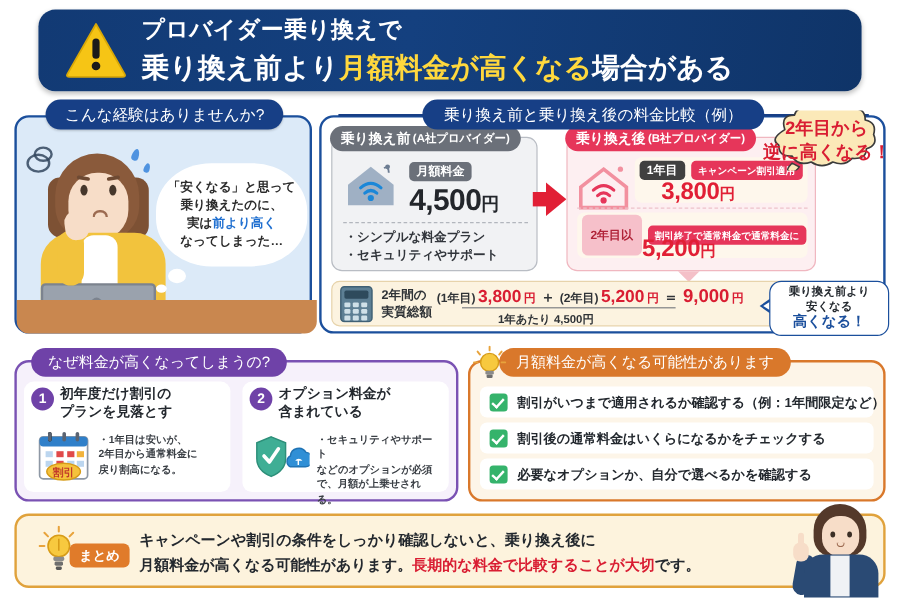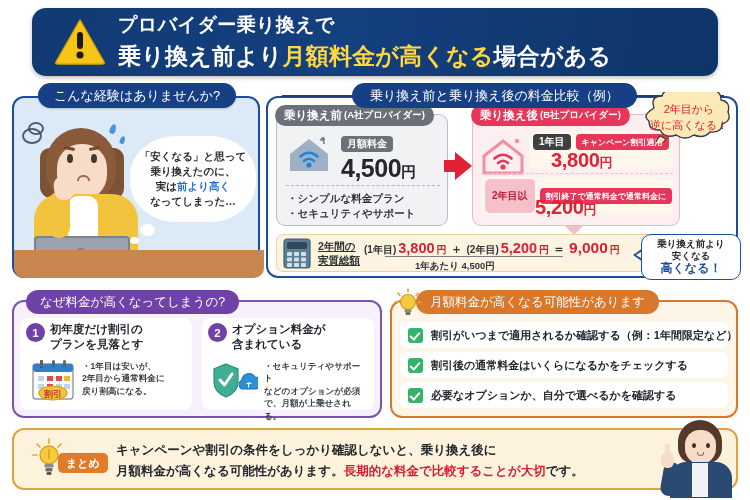--- a/index.html
+++ b/index.html
@@ -162,32 +162,32 @@
 
   
   .cloud-bub {
     position: absolute; left: 636px; top: 92px; width: 106px; height: 50px; z-index: 6;
   }
   .cloud-txt {
     position: absolute; left: 0; top: 0; width: 106px; height: 50px;
     display: flex; flex-direction: column; align-items: center; justify-content: center;
     gap: 1px;
   }
-  .cloud-txt div { font-size: 11px; font-weight: normal; color: #2a2a2a; white-space: nowrap; }
+  .cloud-txt div { font-size: 15px; font-weight: bold; color: #2a2a2a; white-space: nowrap; }
   .cloud-txt .r { color: #d91d32; }
 
   
   .total-bar {
     position: absolute; left: 276px; top: 234px; width: 404px; height: 38px;
     background: #fcf3e0; border: 1.5px solid #e7d3ab; border-radius: 7px;
     display: flex; align-items: center;
   }
   .calc-ico { position: absolute; left: 283px; top: 238px; width: 28px; height: 31px; }
   .tot-label { position: absolute; left: 318px; top: 239px; font-size: 10.5px; font-weight: bold;
-               color: #2f3337; line-height: 1.35; text-decoration: underline; }
+               color: #2f3337; line-height: 1.35; }
   .calc-line { position: absolute; left: 364px; top: 239px; font-size: 10px; font-weight: bold;
                color: #2f3337; white-space: nowrap; display: flex; align-items: baseline; gap: 2px; }
   .calc-line .num { font-size: 14.5px; color: #d91d32; }
   .calc-line .num2 { font-size: 15.5px; color: #d91d32; }
   .calc-line .yy { font-size: 10px; color: #d91d32; }
   .calc-line .op { font-size: 12px; color: #2f3337; margin: 0 2px; }
   .under-brace { position: absolute; left: 385px; top: 256px; width: 178px; height: 7px;
                  border-top: 1.5px solid #7d7f83; border-radius: 0; }
   .per-year { position: absolute; left: 415px; top: 260px; font-size: 9.5px; font-weight: bold; color: #2f3337; }
   .blue-bub {

